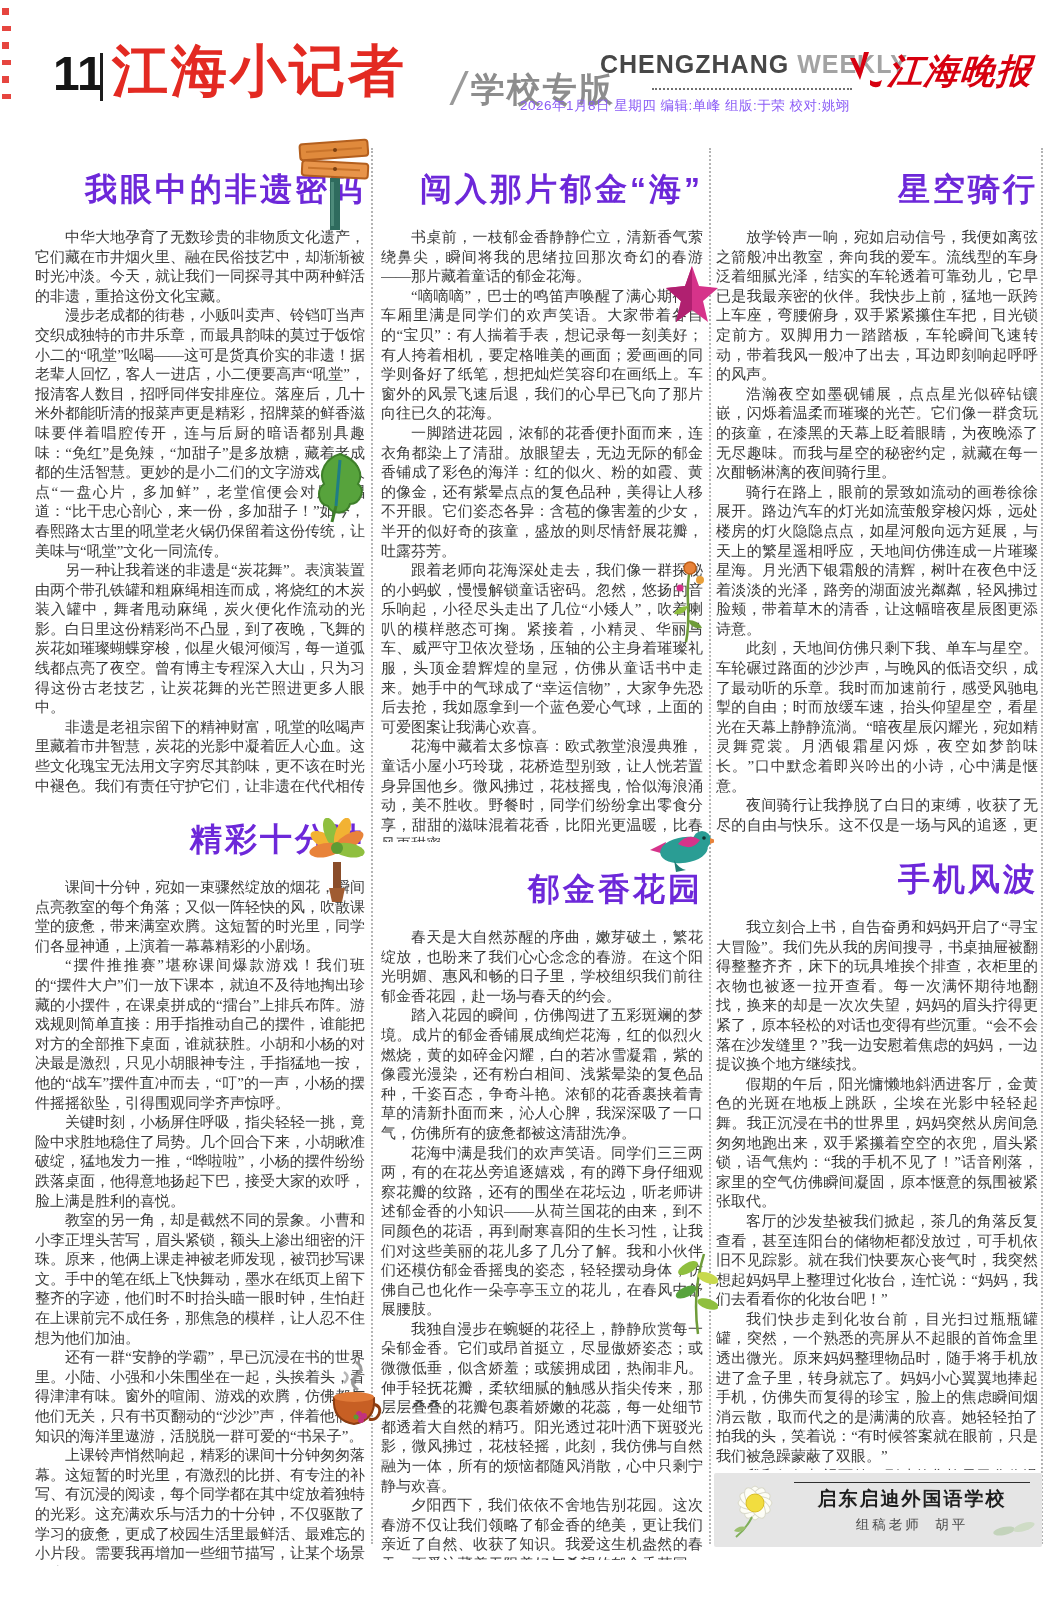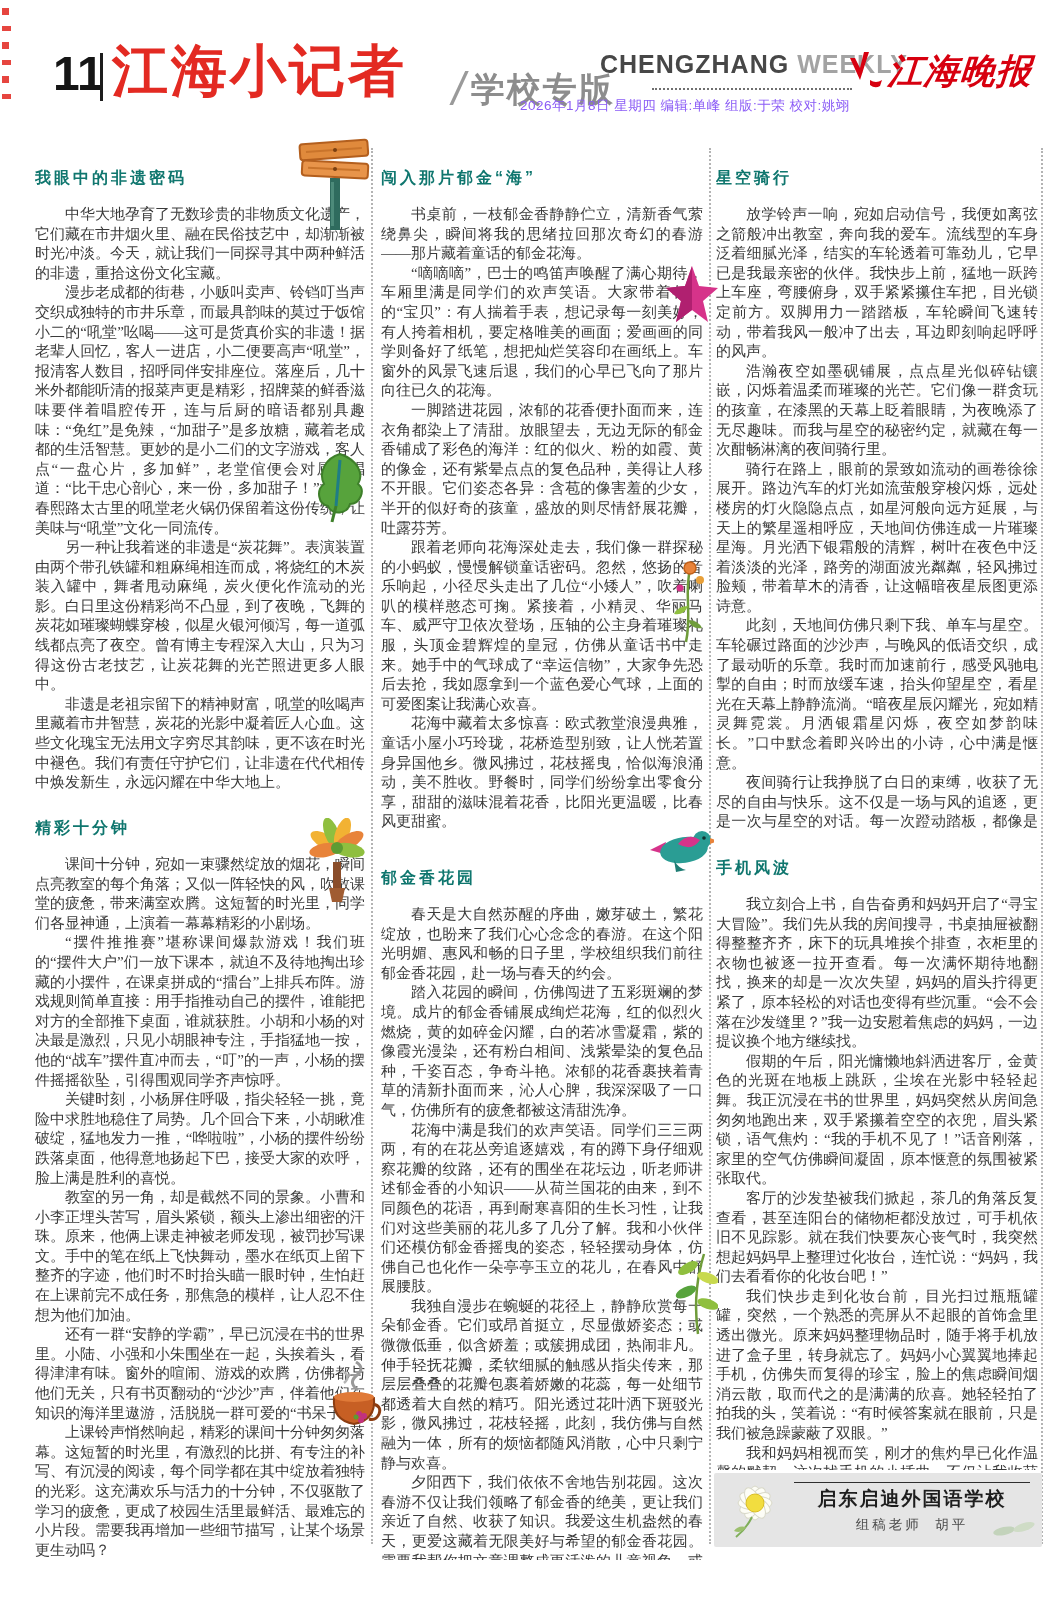--- a/index.html
+++ b/index.html
@@ -19,21 +19,21 @@
   .paper-logo{position:absolute;left:846px;top:48px;display:flex;align-items:center;}
   .paper-logo-text{font-size:35px;font-weight:900;color:#d7000f;font-family:"Liberation Serif","DejaVu Serif",serif;
                    font-style:italic;letter-spacing:1px;transform:skewX(-4deg);}
   
   .printmarks{position:absolute;left:2px;top:8px;display:flex;flex-direction:column;gap:11px;}
   .printmarks span{display:block;width:7px;height:7px;background:#e2251d;opacity:.85;}
   .printmarks span:nth-child(2n){width:9px;height:5px;}
   
   .vsep{position:absolute;top:148px;height:1396px;border-left:2px dotted #b3b3b3;}
   .article{position:absolute;overflow:hidden;}
-  .article-title{font-size:16px;font-weight:800;text-align:left;color:#0f766e;margin:18px 0 16px;letter-spacing:3px;}
+  .article-title{font-size:32px;font-weight:800;text-align:right;color:#6d28d9;margin:18px 0 16px;letter-spacing:3px;}
   .article-title.tight{margin-top:20px;}
   .para{margin:0;text-indent:2em;font-size:15px;line-height:19.6px;color:#3a3a3a;text-align:justify;
         font-family:"Liberation Serif","DejaVu Serif",serif;}
   
   .footer-box{position:absolute;left:714px;top:1473px;width:328px;height:74px;background:#e5e5e5;border-radius:2px;}
   .footer-inner{margin-left:78px;margin-right:10px;padding-top:9px;text-align:center;}
   .footer-line{border-top:1.5px solid #2e2e2e;margin:0 2px 3px;}
   .footer-school{font-size:19px;font-weight:800;color:#1d1d1d;letter-spacing:2px;}
   .footer-staff{font-size:13.5px;color:#4a4a4a;letter-spacing:3px;margin-top:4px;}
   .deco{position:absolute;z-index:3;}

